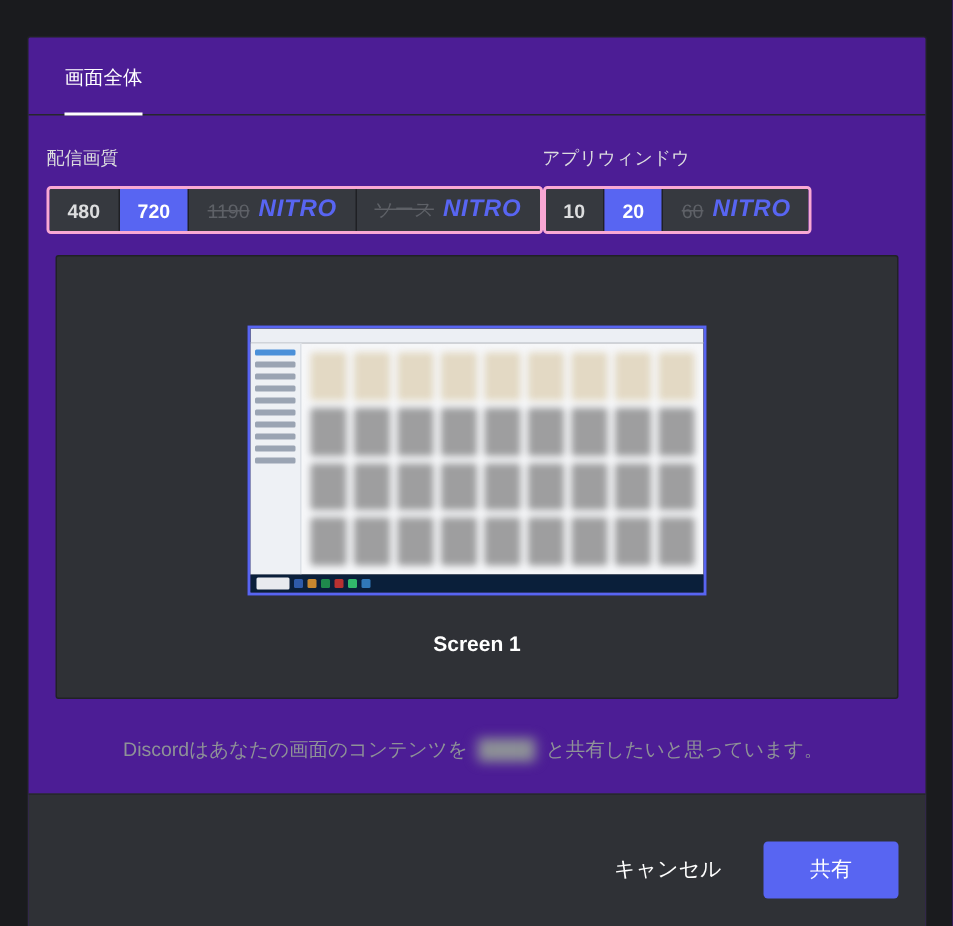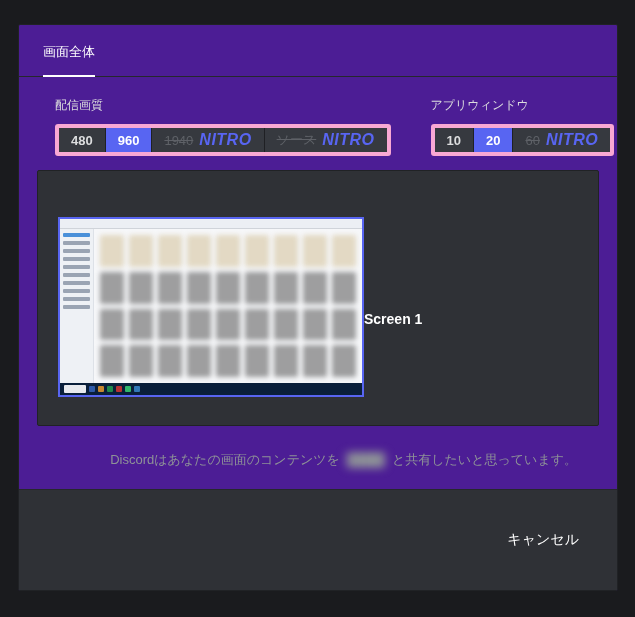--- a/index.html
+++ b/index.html
@@ -32,33 +32,32 @@
     cursor: pointer;
     color: #8e9297;
   }
   .tab.active {
     color: #ffffff;
     border-bottom: 2px solid #ffffff;
     margin-bottom: -1px;
   }
   .settings {
     display: flex;
-    padding: 20px 24px 14px 36px;
-    gap: 40px;
+    padding: 20px 24px 14px 12px;
   }
   .settings-group { flex: 0 0 auto; }
   .settings-label {
     font-size: 12px;
     color: #dcddde;
     margin-bottom: 10px;
     font-weight: 500;
   }
   .seg {
     display: inline-flex;
-    border: 4px solid #f9a8d4;
+    border: 2px solid #f9a8d4;
     border-radius: 3px;
     overflow: hidden;
     height: 32px;
   }
   .seg-btn {
     display: flex;
     align-items: center;
     justify-content: center;
     padding: 0 12px;
     font-size: 13px;
@@ -89,20 +88,21 @@
     color: #5865f2;
     text-decoration: none !important;
   }
   .preview-area {
     margin: 0 18px 14px 18px;
     border: 1px solid #202225;
     background: #2f3136;
     border-radius: 2px;
     padding: 46px 20px 28px 20px;
     display: flex;
+    flex-direction: column;
     align-items: center;
   }
   .screen-thumb {
     width: 306px;
     height: 180px;
     border: 2px solid #5865f2;
     background: #1e1f22;
     display: flex;
     flex-direction: column;
     overflow: hidden;
@@ -121,21 +121,21 @@
   .tb-taskbar { height:12px; background:#0a1f3a; display:flex; align-items:center; gap:3px; padding:0 4px;}
   .tb-taskbar .start{width:22px;height:8px;background:#e8eaee;border-radius:1px;}
   .tb-taskbar span{width:6px;height:6px;border-radius:1px;}
   .screen-label {
     margin-top: 24px;
     font-size: 14px;
     font-weight: 700;
     color: #ffffff;
   }
   .hint {
-    text-align: right;
+    text-align: center;
     padding: 10px 40px 18px 35px;
     font-size: 13px;
     line-height: 1.6;
     color: #8e9297;
   }
   .hint .blur {
     filter: blur(4px);
     background: rgba(160,160,170,.15);
     padding: 0 4px;
     border-radius: 2px;
@@ -167,23 +167,23 @@
   <div class="tabs">
     <div class="tab active">画面全体</div>
   </div>
 
   <div class="settings">
 
     <div class="settings-group">
       <div class="settings-label">配信画質</div>
       <div class="seg">
         <button class="seg-btn">480</button>
-        <button class="seg-btn selected">960</button>
+        <button class="seg-btn selected">720</button>
         <button class="seg-btn locked">
-          <span class="val">1940</span>
+          <span class="val">1190</span>
           <span class="nitro">NITRO</span>
         </button>
         <button class="seg-btn locked">
           <span class="val">ソース</span>
           <span class="nitro">NITRO</span>
         </button>
       </div>
     </div>
 
     <div class="settings-group">
@@ -267,15 +267,16 @@
     </div>
     <div class="screen-label">Screen 1</div>
   </div>
 
   <div class="hint">
     <span>Discordはあなたの画面のコンテンツを </span><span class="blur">████</span><span> と共有したいと思っています。</span><br>
   </div>
 
   <div class="footer">
     <button class="btn btn-ghost">キャンセル</button>
+    <button class="btn btn-primary">共有</button>
   </div>
 
 </div>
 
 </body></html>

